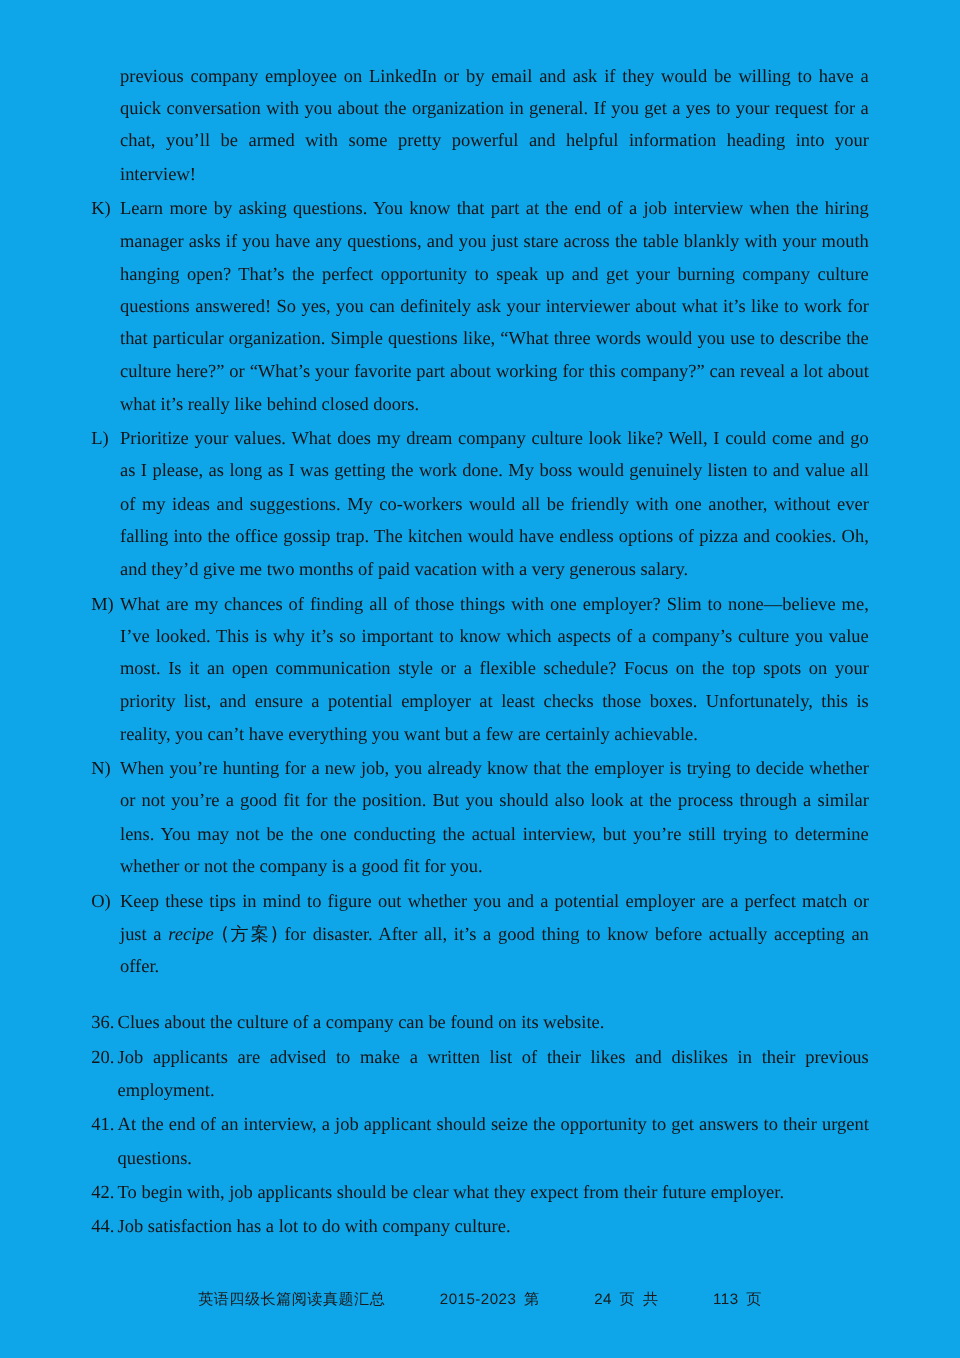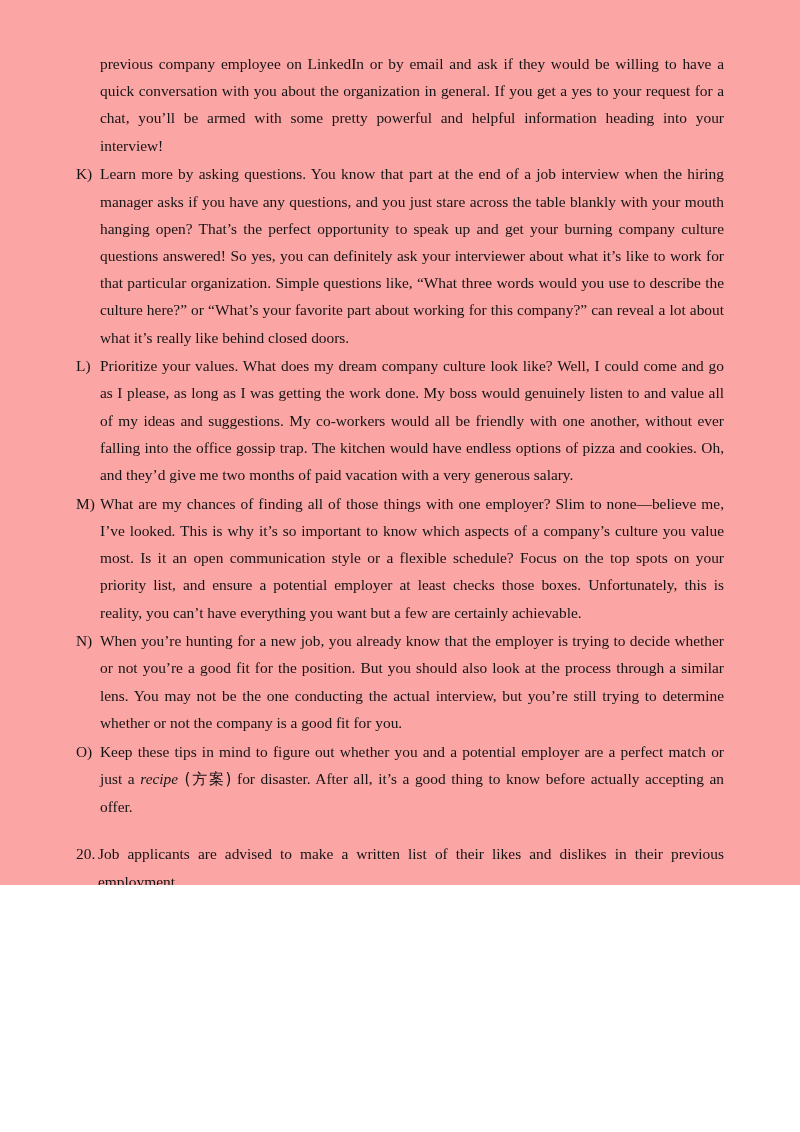--- a/index.html
+++ b/index.html
@@ -3,22 +3,22 @@
 <meta charset="utf-8">
 <style>
   html, body {
     margin: 0;
     padding: 0;
     background: #ffffff;
   }
   .page {
     position: relative;
     width: 800px;
-    height: 885px;
-    background: #fca5a5;
+    height: 1132px;
+    background: #0ea5e9;
     overflow: hidden;
     font-family: "Liberation Serif", "DejaVu Serif", serif;
     color: #141414;
   }
   .content {
     position: absolute;
     left: 76px;
     top: 50px;
     width: 648px;
   }
@@ -142,34 +142,42 @@
 
       <li class="lettered-item">
         <span class="marker">O)</span>
         <span class="body"><span>Keep these tips in mind to figure out whether you and a potential employer are a perfect match or just a </span><span class="it">recipe</span><span class="cjk"> (方案)</span><span> for disaster. After all, it’s a good thing to know before actually accepting an offer.</span></span>
       </li>
 
     </ul>
 
     <ul class="numbered-list">
 
+      <li class="numbered-item one-line">
+        <span class="num">36.</span>
+        <span class="body">Clues about the culture of a company can be found on its website.</span>
+      </li>
 
 
 
 
       <li class="numbered-item">
         <span class="num">20.</span>
         <span class="body">Job applicants are advised to make a written list of their likes and dislikes in their previous employment.</span>
       </li>
 
       <li class="numbered-item">
         <span class="num">41.</span>
         <span class="body">At the end of an interview, a job applicant should seize the opportunity to get answers to their urgent questions.</span>
       </li>
 
+      <li class="numbered-item one-line">
+        <span class="num">42.</span>
+        <span class="body">To begin with, job applicants should be clear what they expect from their future employer.</span>
+      </li>
 
 
       <li class="numbered-item one-line">
         <span class="num">44.</span>
         <span class="body">Job satisfaction has a lot to do with company culture.</span>
       </li>
 
     </ul>
   </div>
 

